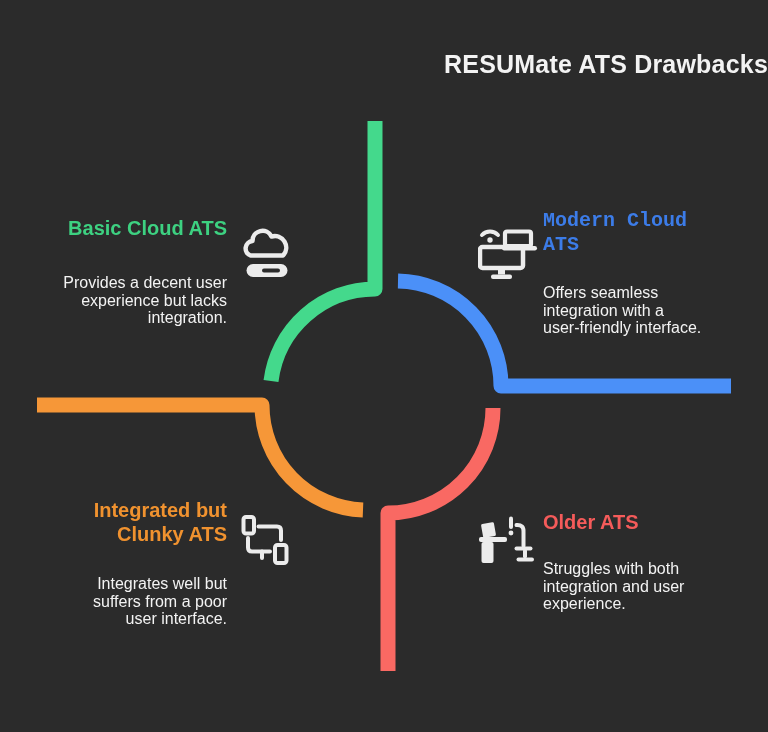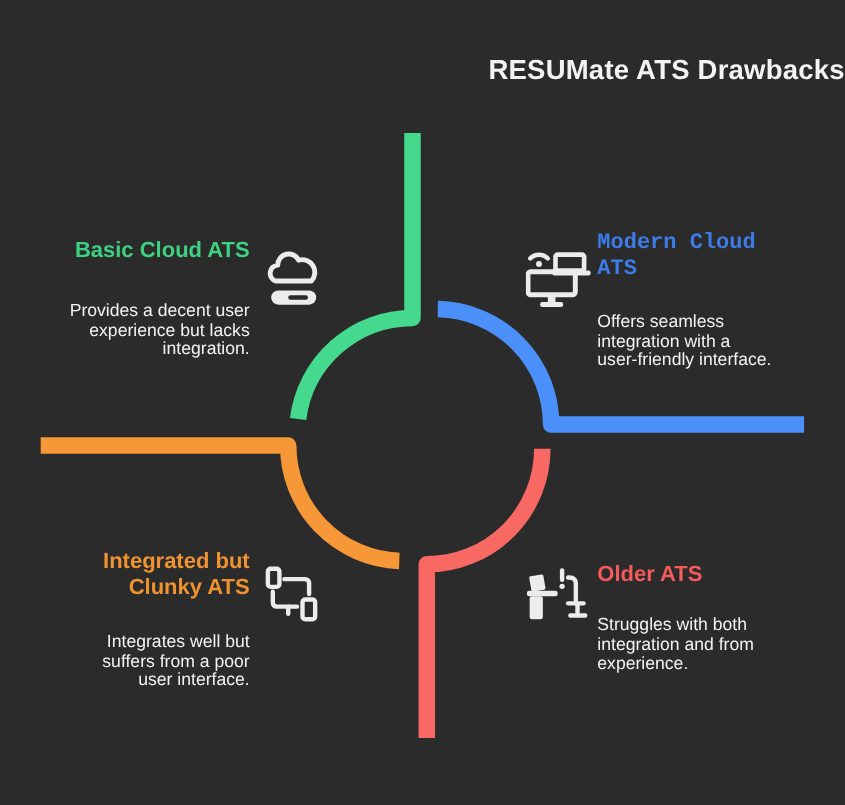--- a/index.html
+++ b/index.html
@@ -70,21 +70,21 @@
     <h2 class="h-orange">Integrated but
 Clunky ATS</h2>
     <p>Integrates well but
 suffers from a poor
 user interface.</p>
   </div>
 
   <div class="qblock q-br">
     <h2 class="h-red">Older ATS</h2>
     <p>Struggles with both
-integration and from
+integration and user
 experience.</p>
   </div>
 
   <svg class="icon ic-cloud" width="52" height="56" viewBox="0 0 52 56">
     <path class="st" d="M 10.5 31.5 A 7.5 7.5 0 0 1 12.5 17 A 10 10 0 0 1 31.5 12.5 A 11.5 11.5 0 0 1 43 31.5 Z"></path>
     <rect class="fl" x="6.5" y="40" width="41" height="13" rx="6.5"></rect>
     <rect class="bgfl" x="22" y="44.5" width="18" height="4" rx="2"></rect>
   </svg>
 
   <svg class="icon ic-devices" width="62" height="60" viewBox="0 0 62 60">

